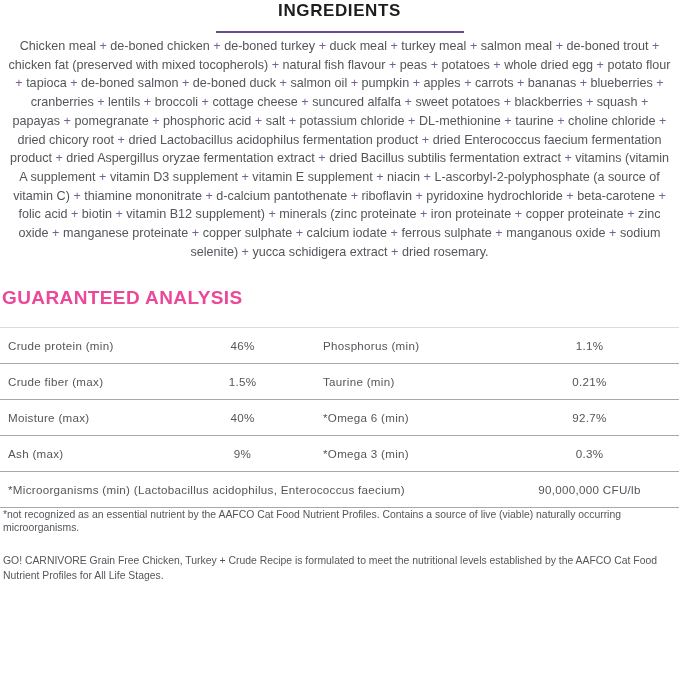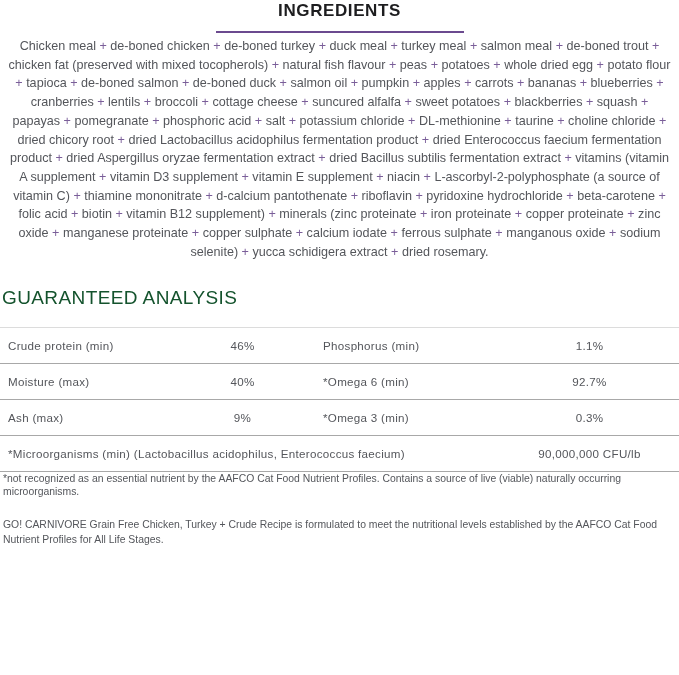--- a/index.html
+++ b/index.html
@@ -36,23 +36,23 @@
     line-height: 18.7px;
     color: #54565b;
   }
   .ingredients-text .plus { color: #7a5e99; }
 
   .analysis-title {
     margin-top: 27px;
     padding-left: 2px;
     font-size: 19px;
     line-height: 20px;
-    font-weight: normal;
+    font-weight: bold;
     letter-spacing: 0.4px;
-    color: #14532d;
+    color: #ec4899;
   }
 
   table.analysis {
     margin-top: 19px;
     width: 679px;
     border-collapse: collapse;
     border-top: 1px solid #dcdcdc;
     border-bottom: 1px solid #a8a8a8;
     font-size: 11.6px;
     color: #54565b;
@@ -105,20 +105,26 @@
         <col class="c4">
     </colgroup>
     <tbody>
       <tr>
         <td class="label">Crude protein (min)</td>
         <td class="value">46%</td>
         <td class="label">Phosphorus (min)</td>
         <td class="value">1.1%</td>
       </tr>
       <tr>
+        <td class="label">Crude fiber (max)</td>
+        <td class="value">1.5%</td>
+        <td class="label">Taurine (min)</td>
+        <td class="value">0.21%</td>
+      </tr>
+      <tr>
         <td class="label">Moisture (max)</td>
         <td class="value">40%</td>
         <td class="label">*Omega 6 (min)</td>
         <td class="value">92.7%</td>
       </tr>
       <tr>
         <td class="label">Ash (max)</td>
         <td class="value">9%</td>
         <td class="label">*Omega 3 (min)</td>
         <td class="value">0.3%</td>

